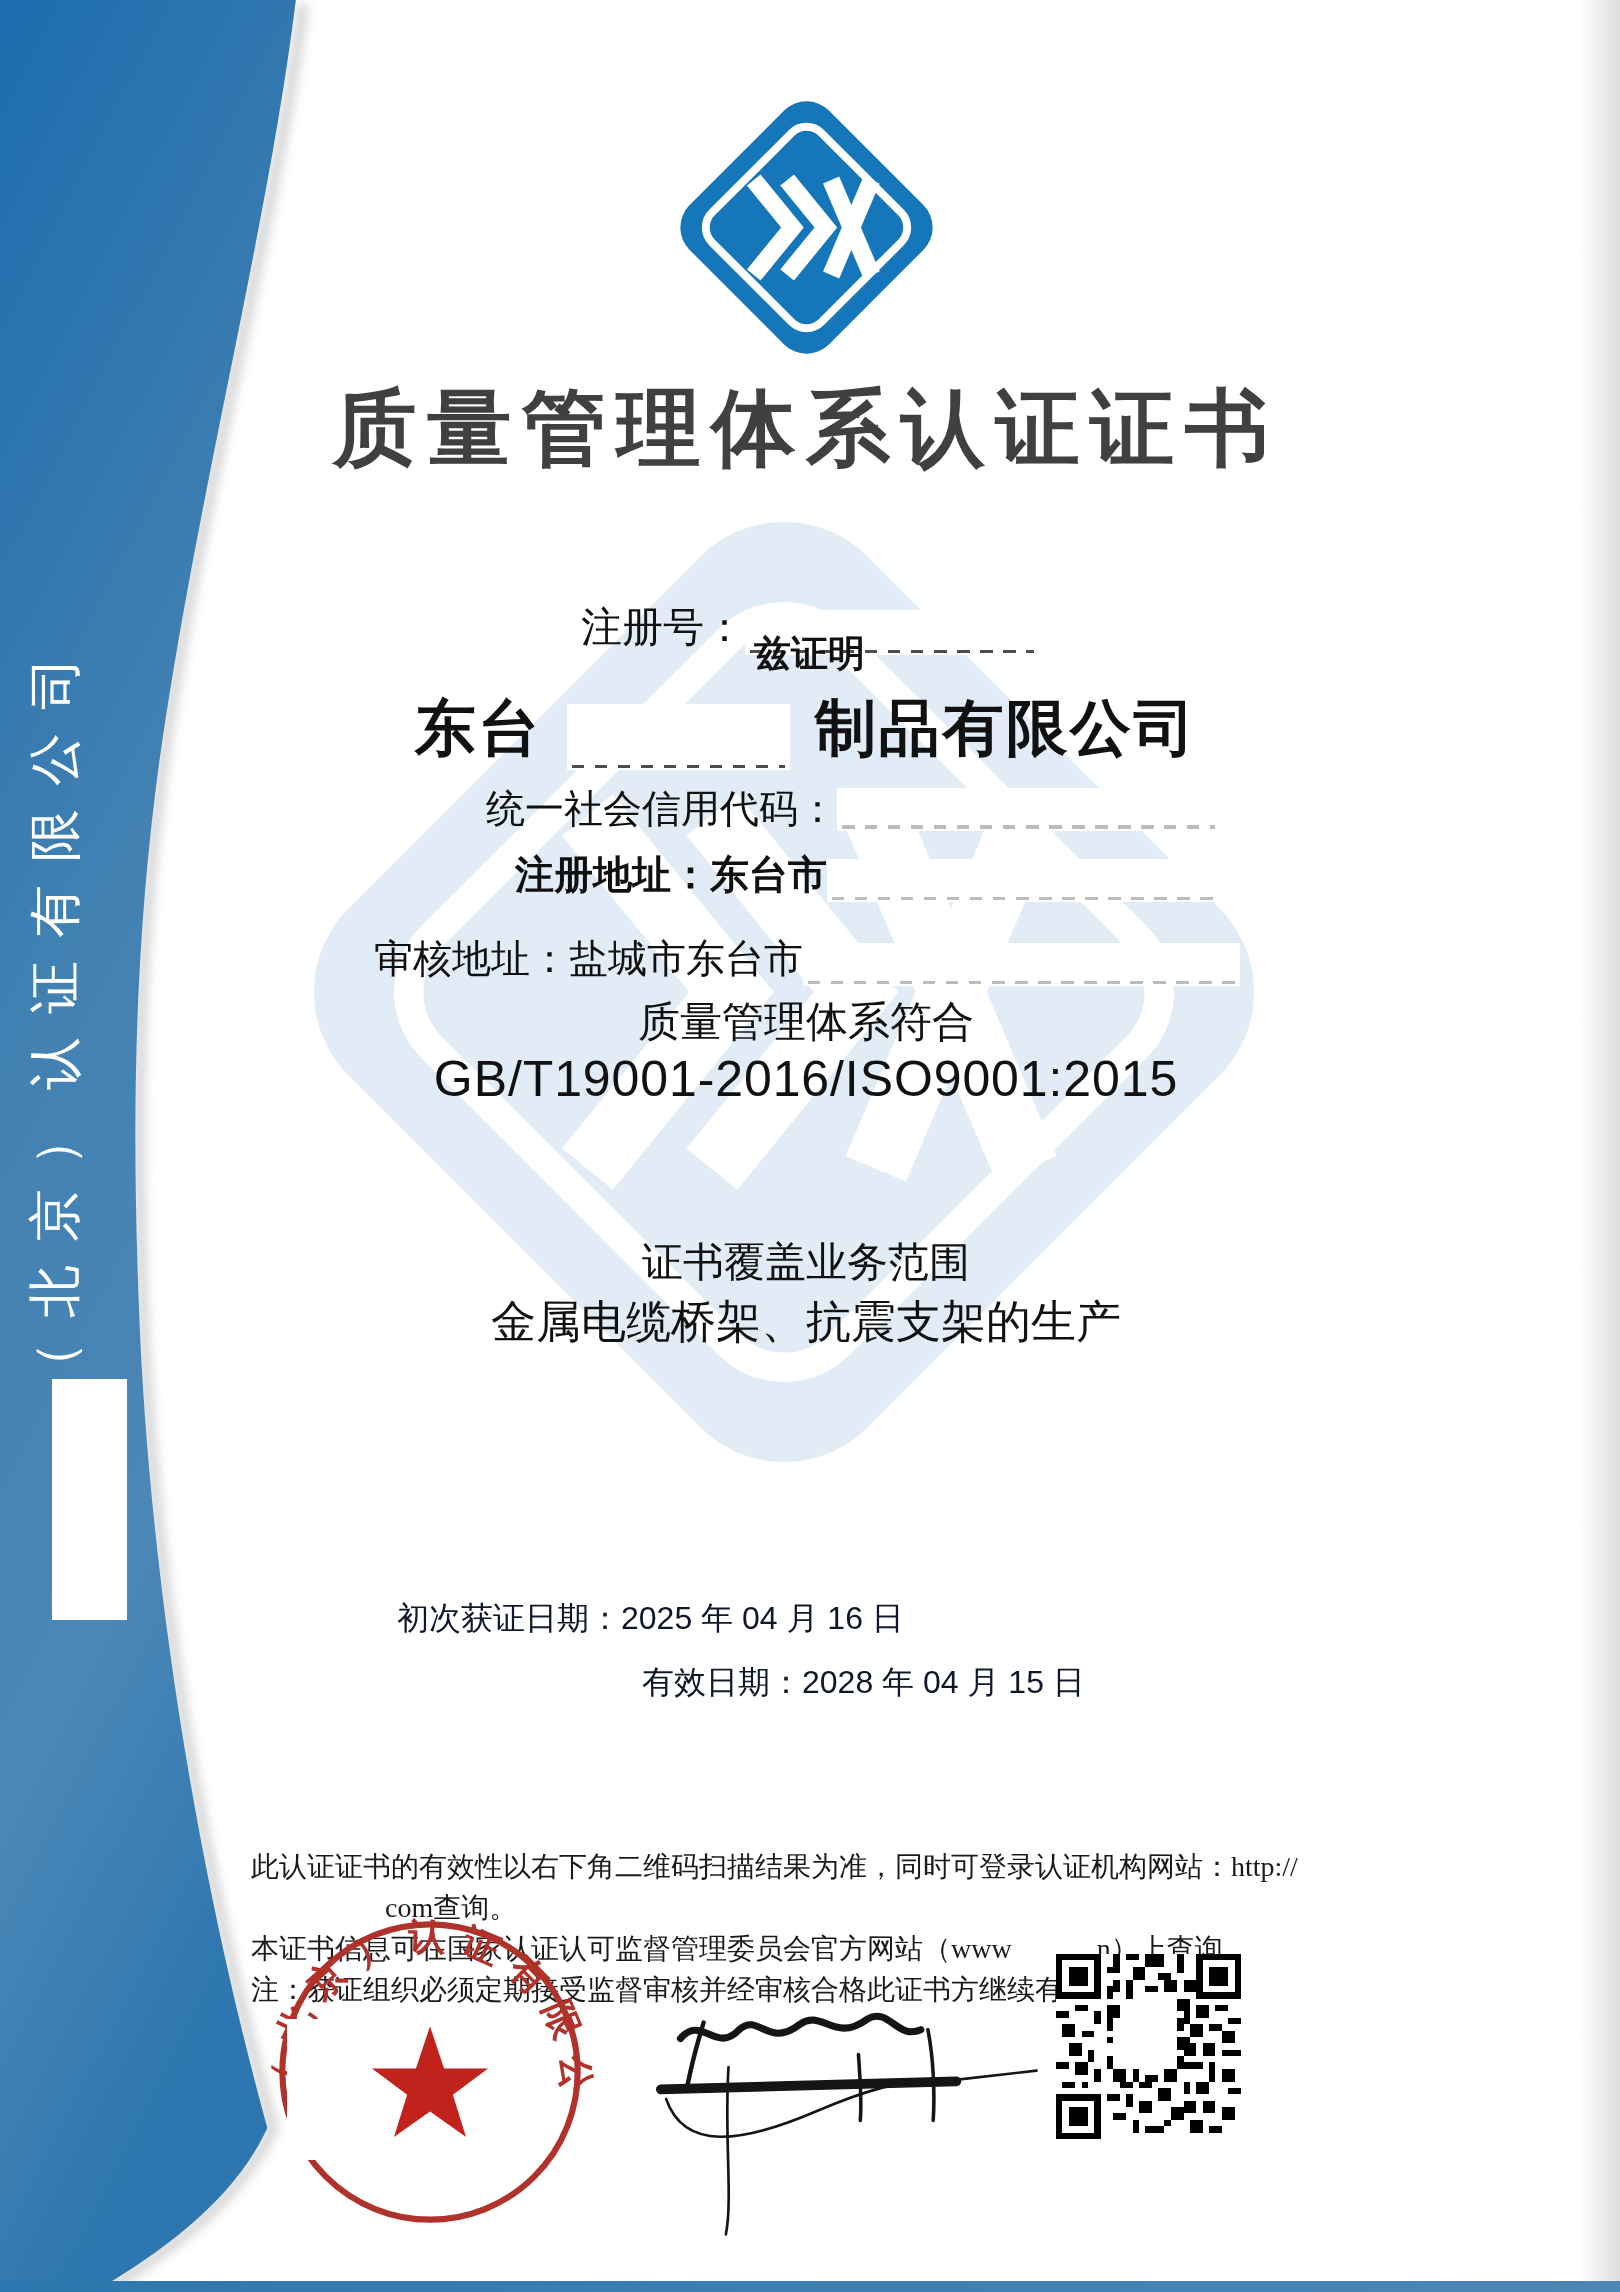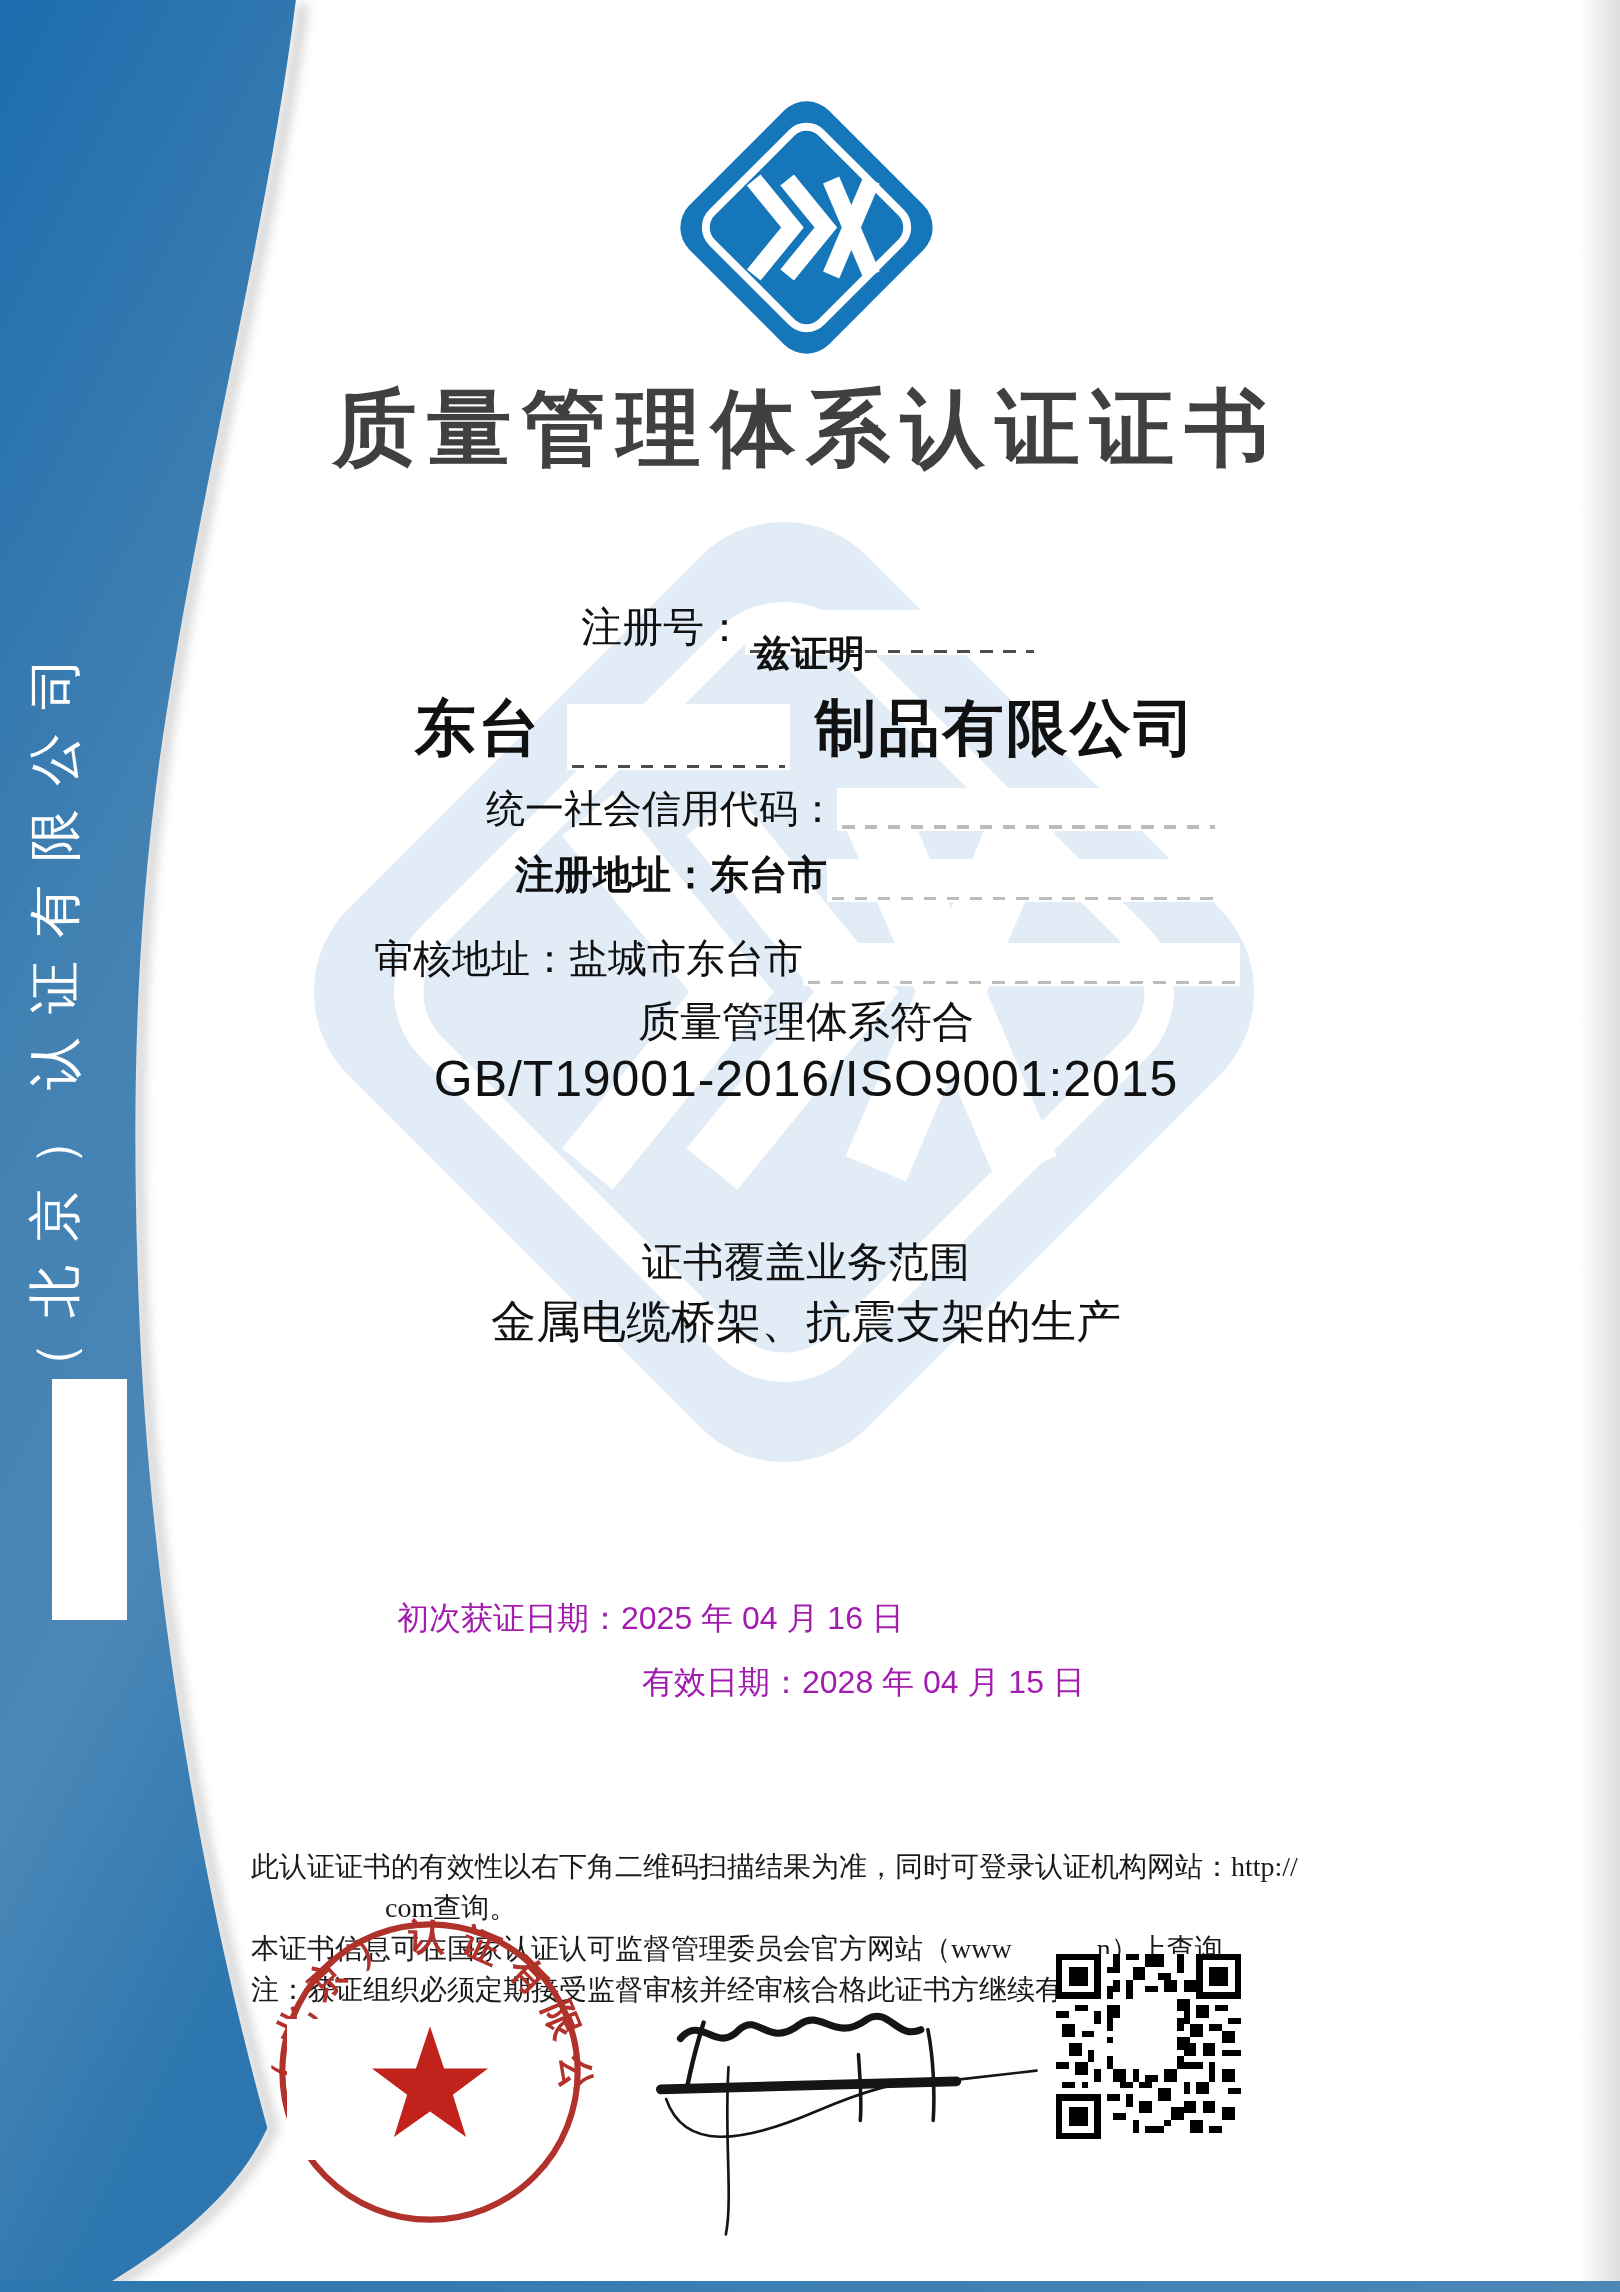--- a/index.html
+++ b/index.html
@@ -54,21 +54,21 @@
   .redact.marks::after{
     content:"";position:absolute;left:5.3px;right:5.3px;bottom:1.8px;height:3.6px;opacity:.85;
     background:repeating-linear-gradient(90deg,#2e2e2e 0 12.5px,transparent 12.5px 23px);
   }
   .redact.faint::after{opacity:.32;}
   #sys1{top:994px;font-size:42px;}
   #sys2{top:1050px;font-size:50px;letter-spacing:0.9px;}
   #sys3{top:1110px;font-size:45px;}
   #scope-h{top:1235px;font-size:41px;}
   #scope-t{top:1292px;font-size:45px;}
-  .date-line{font-size:32px;color:#a21caf;}
+  .date-line{font-size:32px;color:#0f172a;}
   #date-first{top:1597px;left:397px;}
   #date-issued{top:1597px;left:880px;}
   #date-valid{top:1661px;left:642px;}
   #footer{
     top:1846px;left:251px;width:1176px;font-family:"Liberation Serif",serif;
     font-size:28px;line-height:41px;color:#1a1a1a;
   }
   .gap{display:inline-block;}
   
   #seal{left:263px;top:1905px;}

